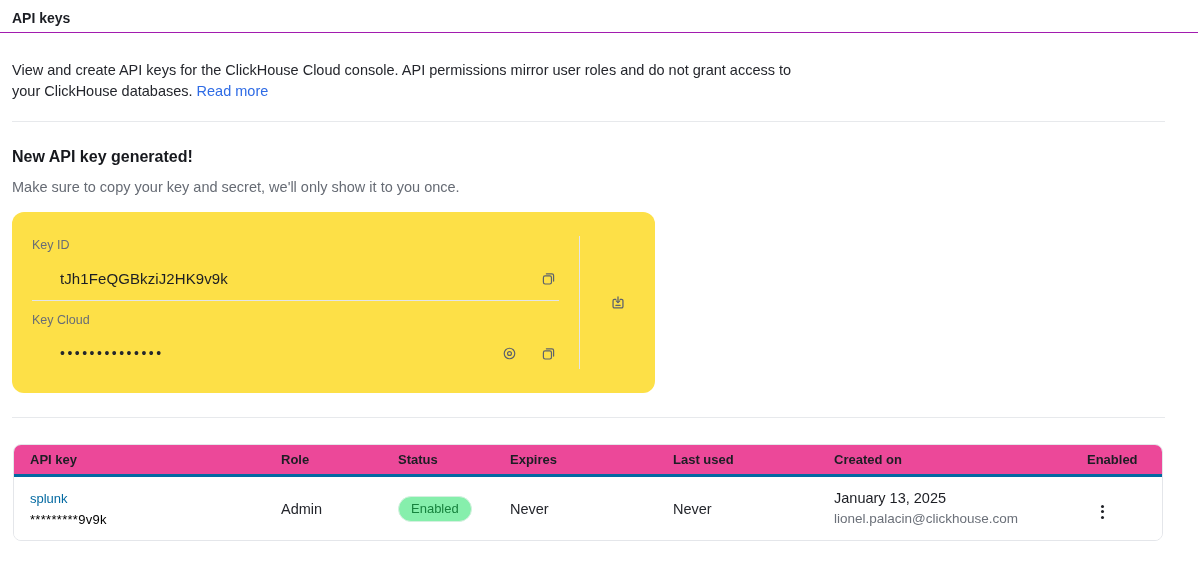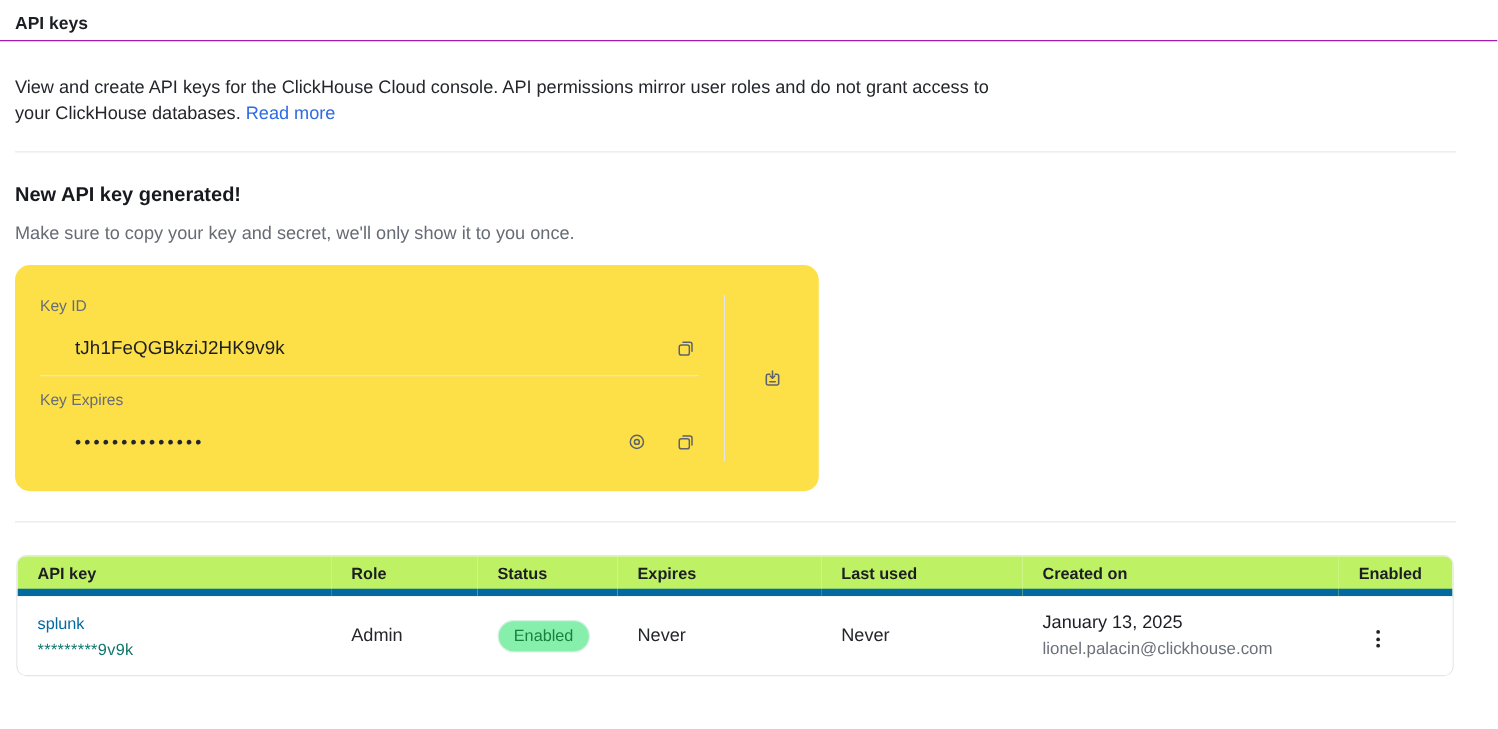--- a/index.html
+++ b/index.html
@@ -118,39 +118,39 @@
   .table-wrap {
     margin: 26px 0 0 1px;
     width: 1150px;
     border: 1px solid #e4e6ea;
     border-radius: 8px;
     overflow: hidden;
   }
   table { width: 100%; border-collapse: separate; border-spacing: 0; }
   thead th {
     height: 32px;
-    background: #bef264;
-    border-bottom: 6px solid #0369a1;
+    background: #ec4899;
+    border-bottom: 3px solid #0369a1;
     font-size: 13px;
     font-weight: 600;
     color: #1c1e24;
     text-align: left;
     padding: 0 16px;
     white-space: nowrap;
   }
   tbody td {
     height: 63px;
     vertical-align: middle;
     padding: 0 16px;
     font-size: 14.5px;
     color: #24262c;
     background: #ffffff;
   }
   .cell-name { font-size: 13px; color: #0369a1; line-height: 18px; }
-  .cell-masked { font-size: 13px; color: #0f766e; line-height: 17px; margin-top: 3px; letter-spacing: 0.3px; }
+  .cell-masked { font-size: 13px; color: #000000; line-height: 17px; margin-top: 3px; letter-spacing: 0.3px; }
   .badge {
     display: inline-flex;
     align-items: center;
     padding: 4px 12px;
     border-radius: 999px;
     background: #86efac;
     border: 1px solid #d4f0df;
     color: #17823e;
     font-size: 13px;
     line-height: 16px;
@@ -196,21 +196,21 @@
         <button class="icon-btn" title="">
           <span>
             <svg width="17" height="17" viewBox="0 0 20 20" fill="none" stroke="currentColor" stroke-width="1.4" stroke-linecap="round" stroke-linejoin="round">
               <rect x="4" y="7" width="9.5" height="9.5" rx="2"></rect>
               <path d="M7.5 4.5 H14 a2 2 0 0 1 2 2 V13"></path>
             </svg>
           </span>
         </button>
       </div>
       <div class="field-sep"></div>
-      <div class="field-label second">Key Expires</div>
+      <div class="field-label second">Key Cloud</div>
       <div class="field-row">
         <span class="field-value dots">••••••••••••••</span>
         <span class="spacer"></span>
         <button class="icon-btn">
           <span>
             <svg width="17" height="17" viewBox="0 0 20 20" fill="none" stroke="currentColor" stroke-width="1.4">
               <circle cx="10" cy="10" r="6.2"></circle>
               <circle cx="10" cy="10" r="2.3"></circle>
             </svg>
           </span>

